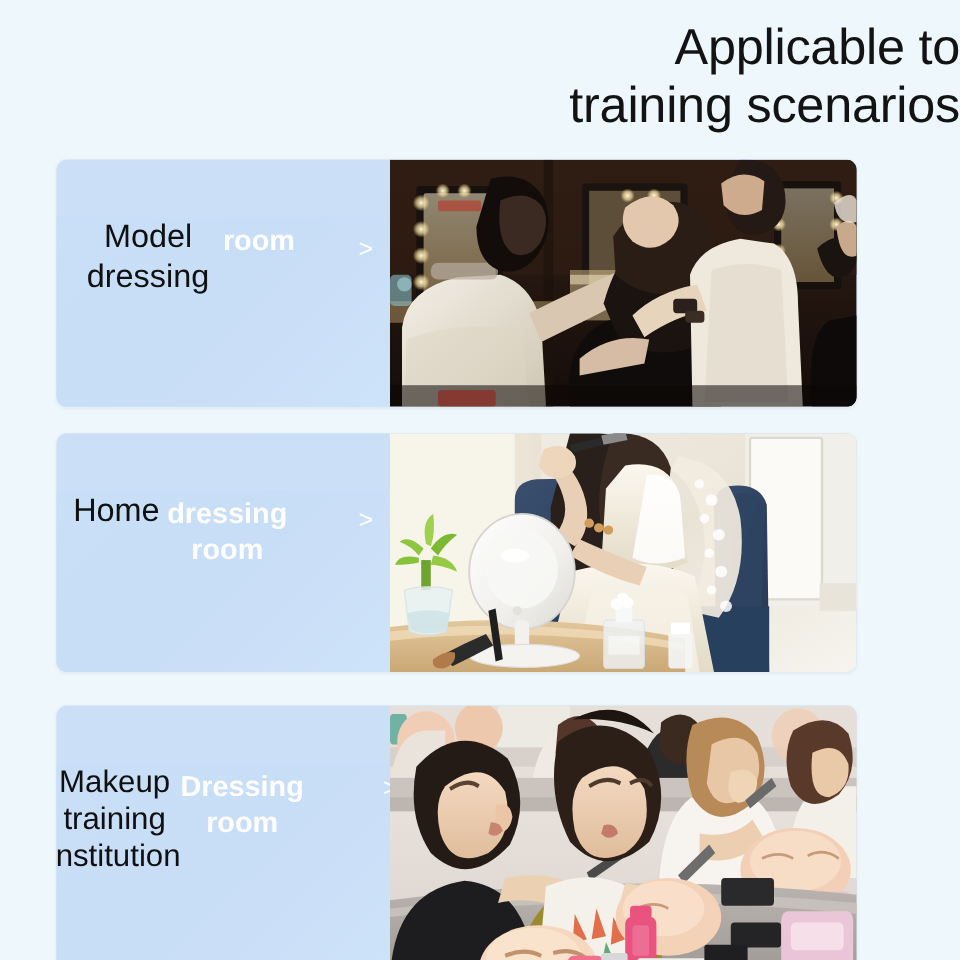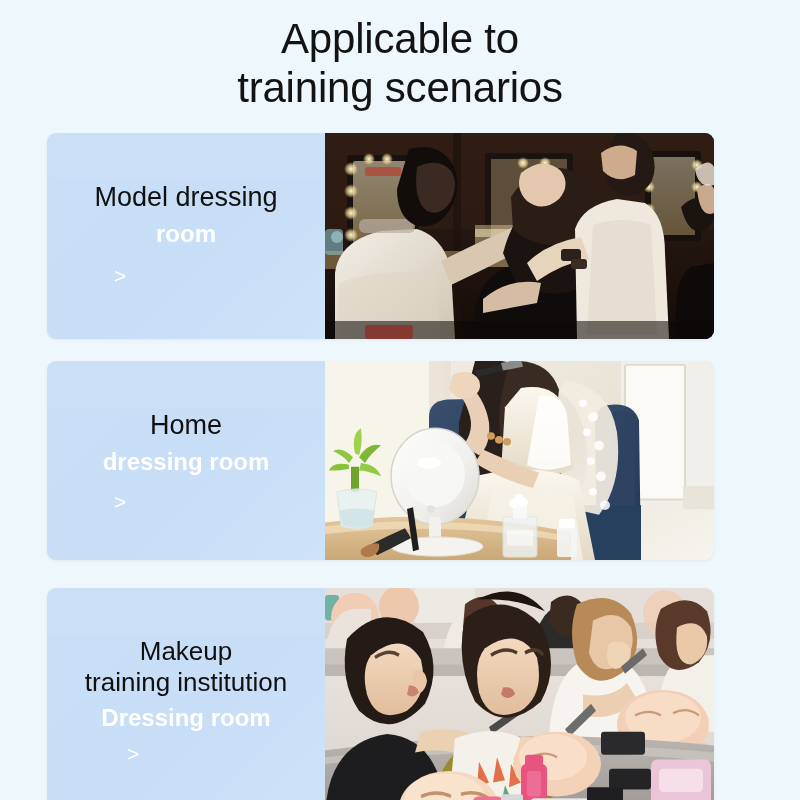--- a/index.html
+++ b/index.html
@@ -12,37 +12,37 @@
   }
   .page { position:relative; width:800px; height:800px; background:#eef7fb; }
 
   
   .heading {
     position:absolute; left:0; top:14px; width:800px;
     text-align:center; color:#131313;
     font-size:42px; line-height:49px; font-weight:400;
     letter-spacing:-0.2px;
   }
-  .heading .ln { display:block; }
+  .heading .ln { display:block;text-align:right; }
 
   
   .card {
     position:absolute; left:47px; width:667px;
     border-radius:9px; overflow:hidden;
     display:flex; background:#cbe0f7;
     box-shadow:0 1px 3px rgba(90,130,170,.10);
   }
   #card-1 { top:133px;  height:206px; }
   #card-2 { top:361px;  height:199px; }
   #card-3 { top:588px;  height:234px; }
 
   .panel {
     width:278px; flex:0 0 278px; position:relative;
     background:linear-gradient(135deg,#c9dff8 0%, #c8ddf6 45%, #cde3f9 100%);
-    display:flex; flex-direction:column; 
+    display:flex; flex-direction:row; justify-content:center;
     padding:0 14px;
     margin-top:48px;
   }
   .panel .title {
     color:#101010; font-size:27px; line-height:33px;
     font-weight:400; text-align:center; white-space:pre-line;
   }
   #card-3 .panel .title { font-size:26px; line-height:31px; }
   .panel .subtitle {
     color:#ffffff; font-size:24px; line-height:30px;

